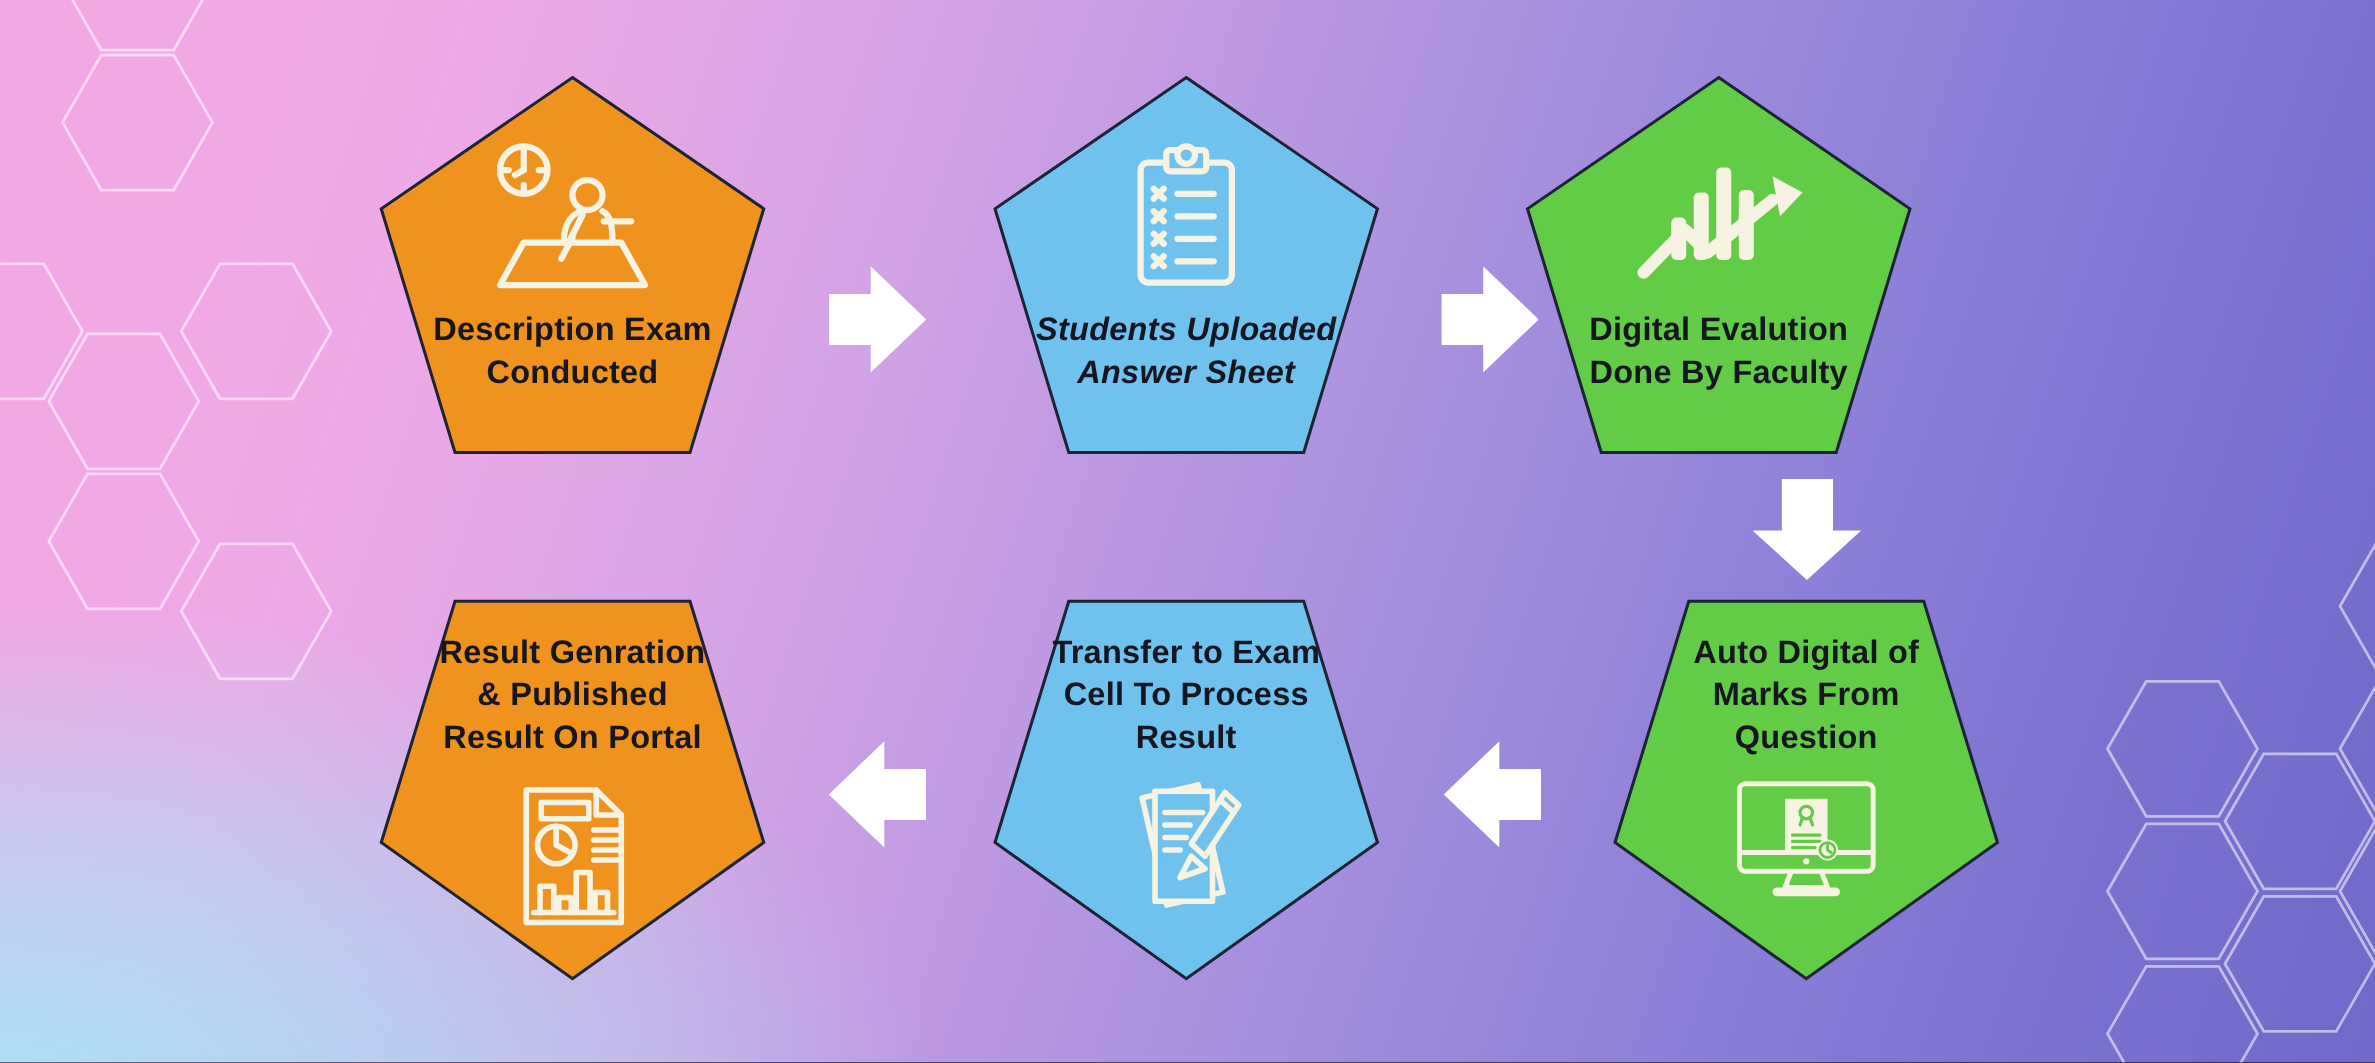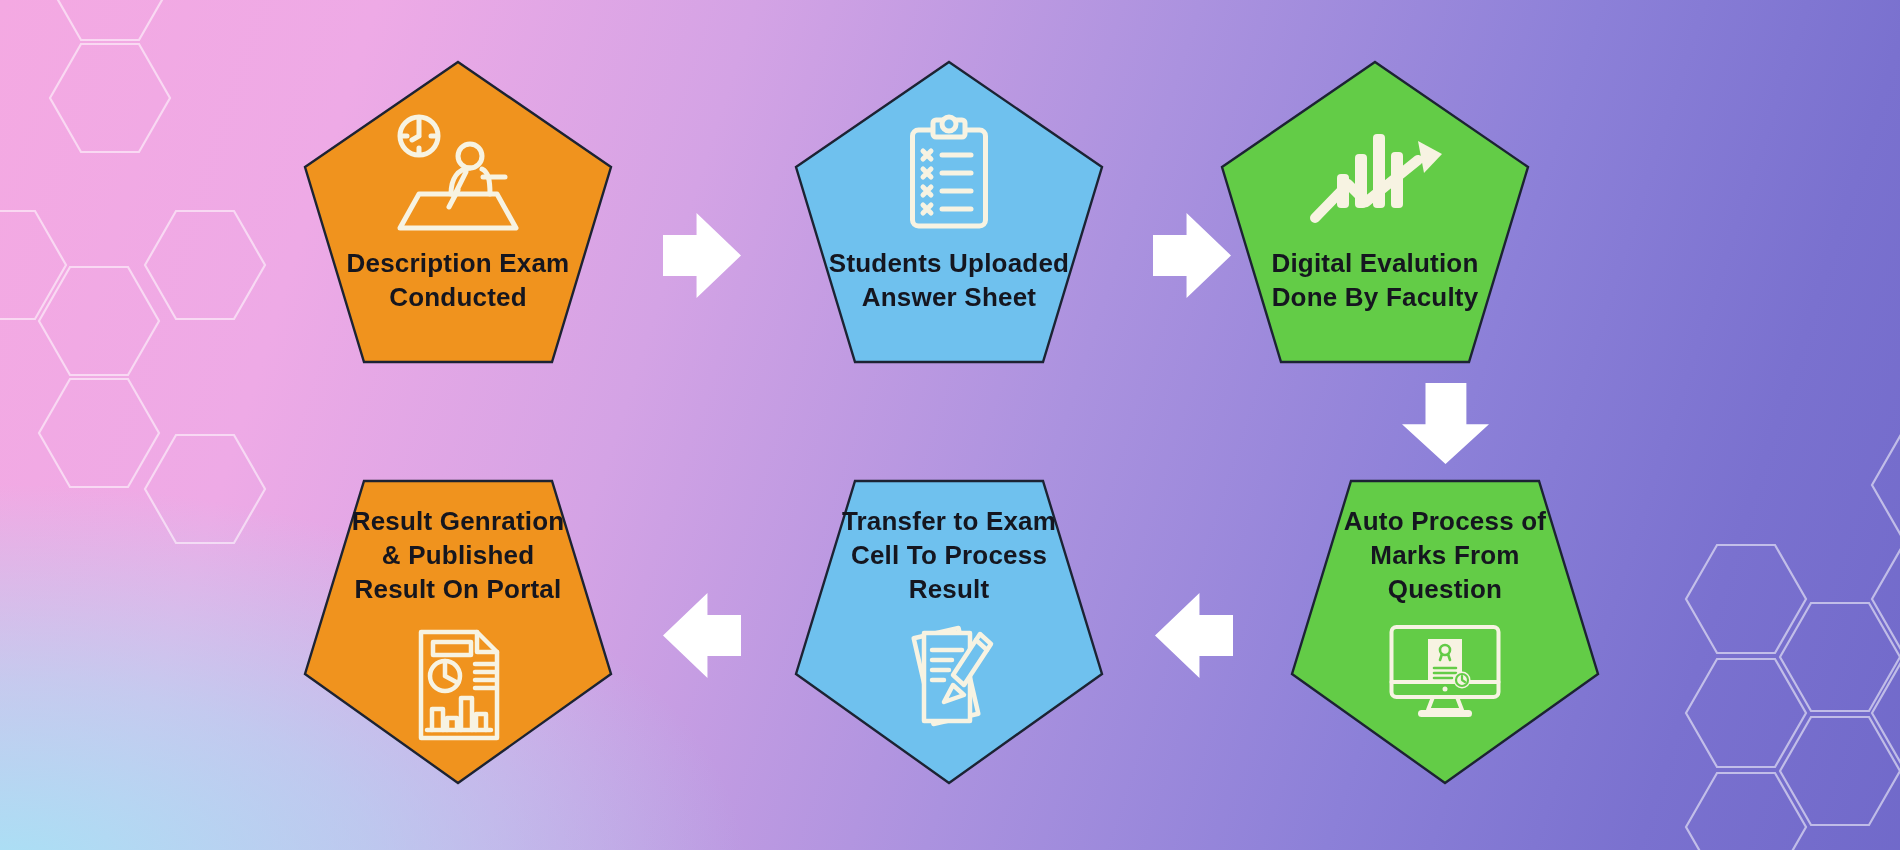--- a/index.html
+++ b/index.html
@@ -20,21 +20,21 @@
   .label{
     position:absolute;left:5px;right:5px;text-align:center;
     font-weight:700;font-size:26px;line-height:34px;color:#15161f;
     white-space:pre-line;letter-spacing:.2px;
   }
   .s-top .label{top:186px;}
   .s-bot .label{top:26px;}
   .icon{position:absolute;}
 
   .s1{left:303px;top:60px;width:310px;height:304px;}
-  .s2{left:794px;top:60px;width:310px;height:304px;}
+  .s2{left:794px;top:60px;width:310px;height:304px;font-style:italic;}
   .s3{left:1220px;top:60px;width:310px;height:304px;}
   .s4{left:1290px;top:478px;width:310px;height:308px;}
   .s5{left:794px;top:478px;width:310px;height:308px;}
   .s6{left:303px;top:478px;width:310px;height:308px;}
 
   .s1 .icon{left:90px;top:50px;width:130px;height:123px;}
   .s2 .icon{left:115px;top:54px;width:80px;height:116px;}
   .s3 .icon{left:88px;top:54px;width:135px;height:122px;}
   .s4 .icon{left:99px;top:145px;width:112px;height:97px;}
   .s5 .icon{left:102px;top:141px;width:100px;height:112px;}
@@ -157,21 +157,21 @@
         <circle cx="56" cy="27" r="5"></circle>
         <path d="M53 31l-2 6 M59 31l2 6"></path>
         <path d="M45 45h22 M45 50h22 M45 55h18"></path>
       </g>
       <circle cx="73" cy="57" r="8.5" fill="#F7F3E2"></circle>
       <g fill="none" stroke-width="2.2" stroke-linecap="round" stroke="#63CC47">
         <circle cx="73" cy="57" r="6"></circle>
         <path d="M73 57v-4 M73 57l3 2"></path>
       </g>
     </svg>
-    <div class="label">Auto Process of
+    <div class="label">Auto Digital of
 Marks From
 Question</div>
   </div>
 
   <div class="step s-bot s6">
     <svg class="pent" viewBox="0 0 310 308">
       <polygon points="61,3 249,3 308,196 155,305 2,196" fill="#F0931E"></polygon>
     </svg>
     <svg class="icon" viewBox="0 0 88 118">
       <g fill="none" stroke="#F7F3E2" stroke-width="4.5" stroke-linecap="round" stroke-linejoin="round">

